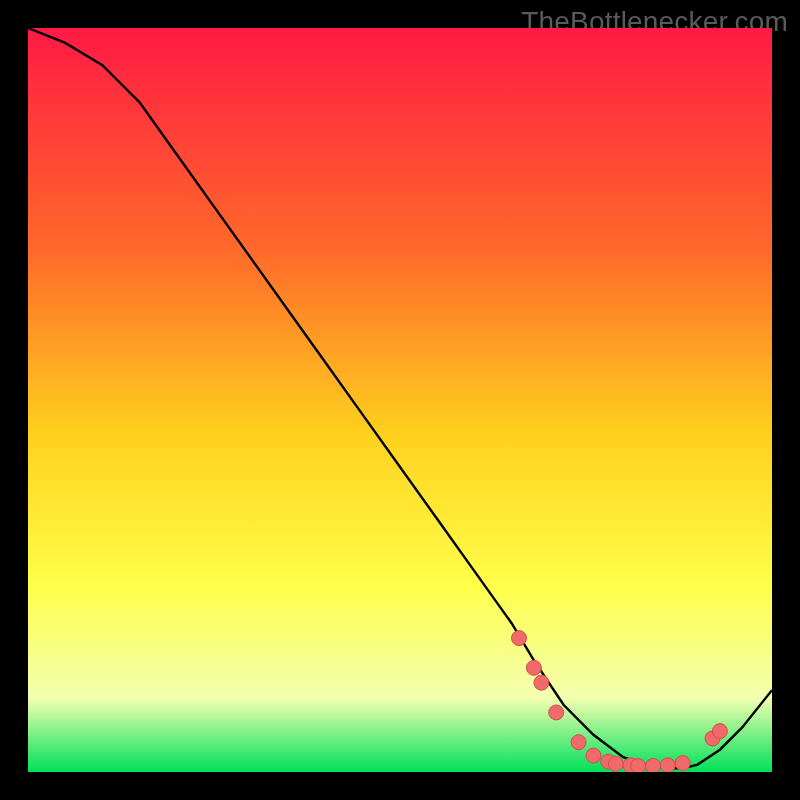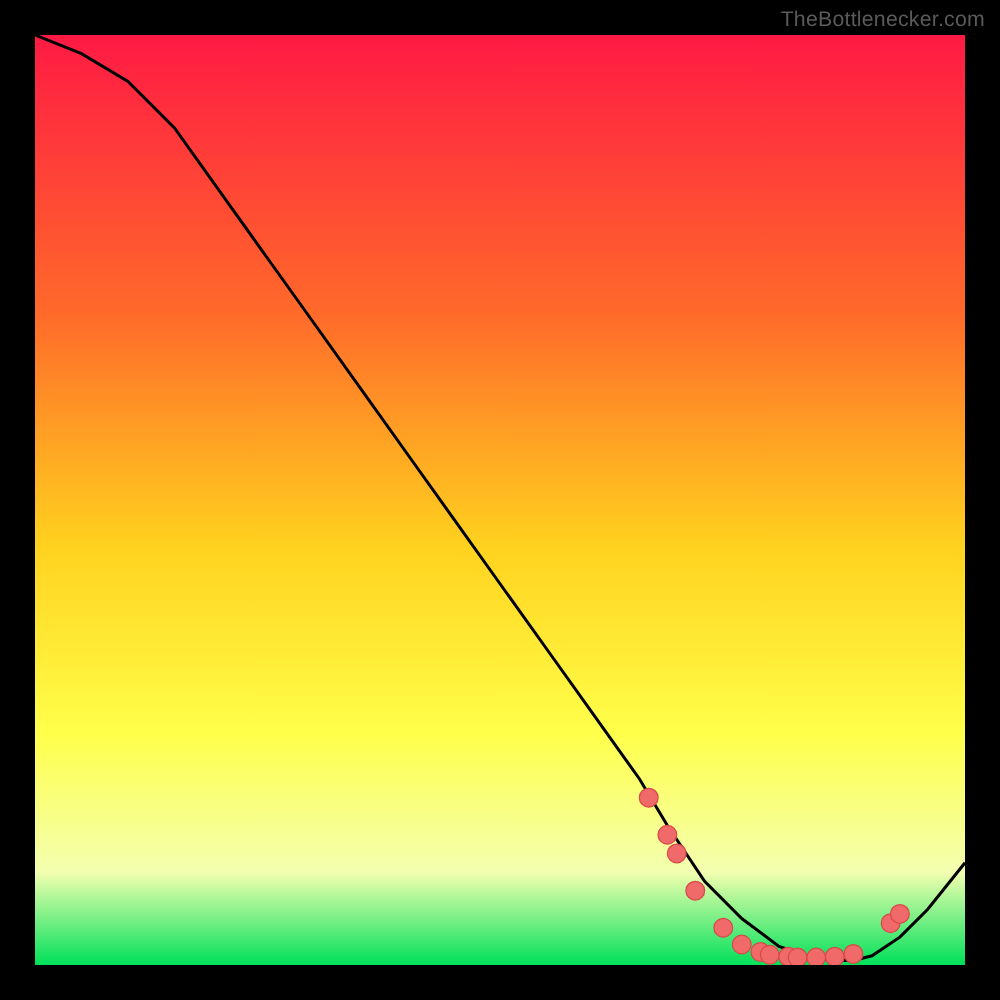--- a/index.html
+++ b/index.html
@@ -24,21 +24,21 @@
     left: 0;
     top: 0;
     width: 744px;
     height: 744px;
   }
   .watermark {
     position: absolute;
     top: 6px;
     right: 12px;
     color: #5a5a5a;
-    font-size: 17px;
+    font-size: 28px;
     font-weight: 500;
     letter-spacing: 0.2px;
     user-select: none;
   }
   svg {
     display: block;
   }
 </style>
 </head>
 <body>

